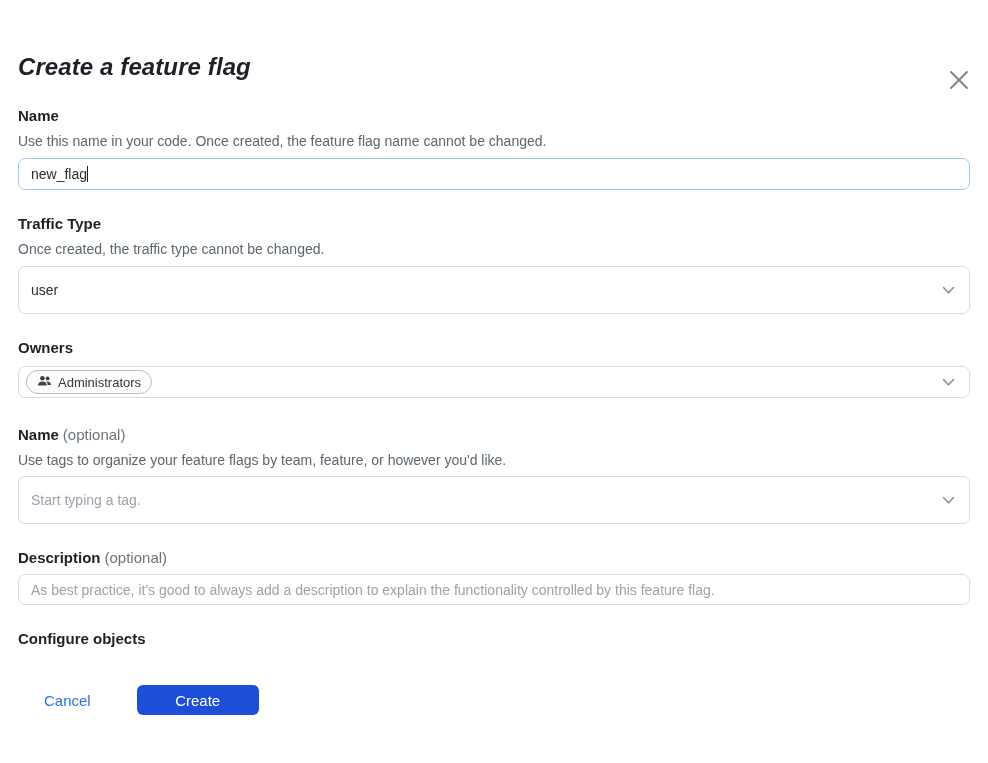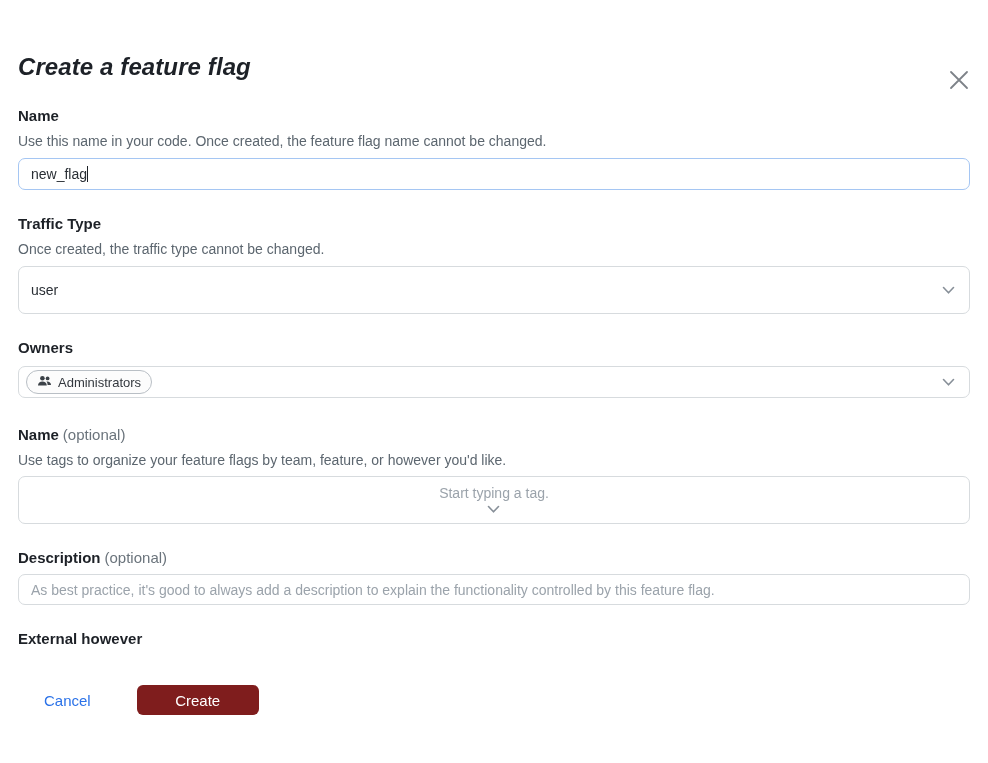--- a/index.html
+++ b/index.html
@@ -134,21 +134,21 @@
     gap: 20px;
   }
   .cancel-btn {
     background: none; border: none; cursor: pointer;
     font-family: "Liberation Sans", sans-serif;
     font-size: 15px;
     color: #2b72e8;
     padding: 6px 26px;
   }
   .create-btn {
-    background: #7f1d1d;
+    background: #1d4ed8;
     border: none; cursor: pointer;
     font-family: "Liberation Sans", sans-serif;
     font-size: 15px;
     color: #ffffff;
     width: 122px; height: 30px;
     border-radius: 6px;
     display: flex; align-items: center; justify-content: center;
   }
 </style>
 </head>
@@ -211,39 +211,39 @@
           </svg>
         </span>
       </div>
     </div>
 
     <div class="field mt-lg">
       <div class="label">
         <span>Name</span><span class="optional">(optional)</span>
       </div>
       <div class="help">Use tags to organize your feature flags by team, feature, or however you'd like.</div>
-      <div class="select" style="margin-top:8px;flex-direction:column;">
+      <div class="select" style="margin-top:8px;">
         <span class="placeholder">Start typing a tag.</span>
         <span class="chevron">
           <svg width="13" height="9" viewBox="0 0 13 9" fill="none">
             <path d="M1.5 1.5 L6.5 6.8 L11.5 1.5" stroke="#878f98" stroke-width="1.6" stroke-linecap="round" stroke-linejoin="round"></path>
           </svg>
         </span>
       </div>
     </div>
 
     <div class="field">
       <div class="label">
         <span>Description</span><span class="optional">(optional)</span>
       </div>
       <input class="plain" type="text" placeholder="As best practice, it's good to always add a description to explain the functionality controlled by this feature flag." style="">
     </div>
 
     <div class="field">
-      <div class="label">External however</div>
+      <div class="label">Configure objects</div>
     </div>
 
     <div class="footer">
       <button class="cancel-btn">Cancel</button>
       <button class="create-btn">Create</button>
     </div>
   </div>
 </div>
 
 </body></html>

